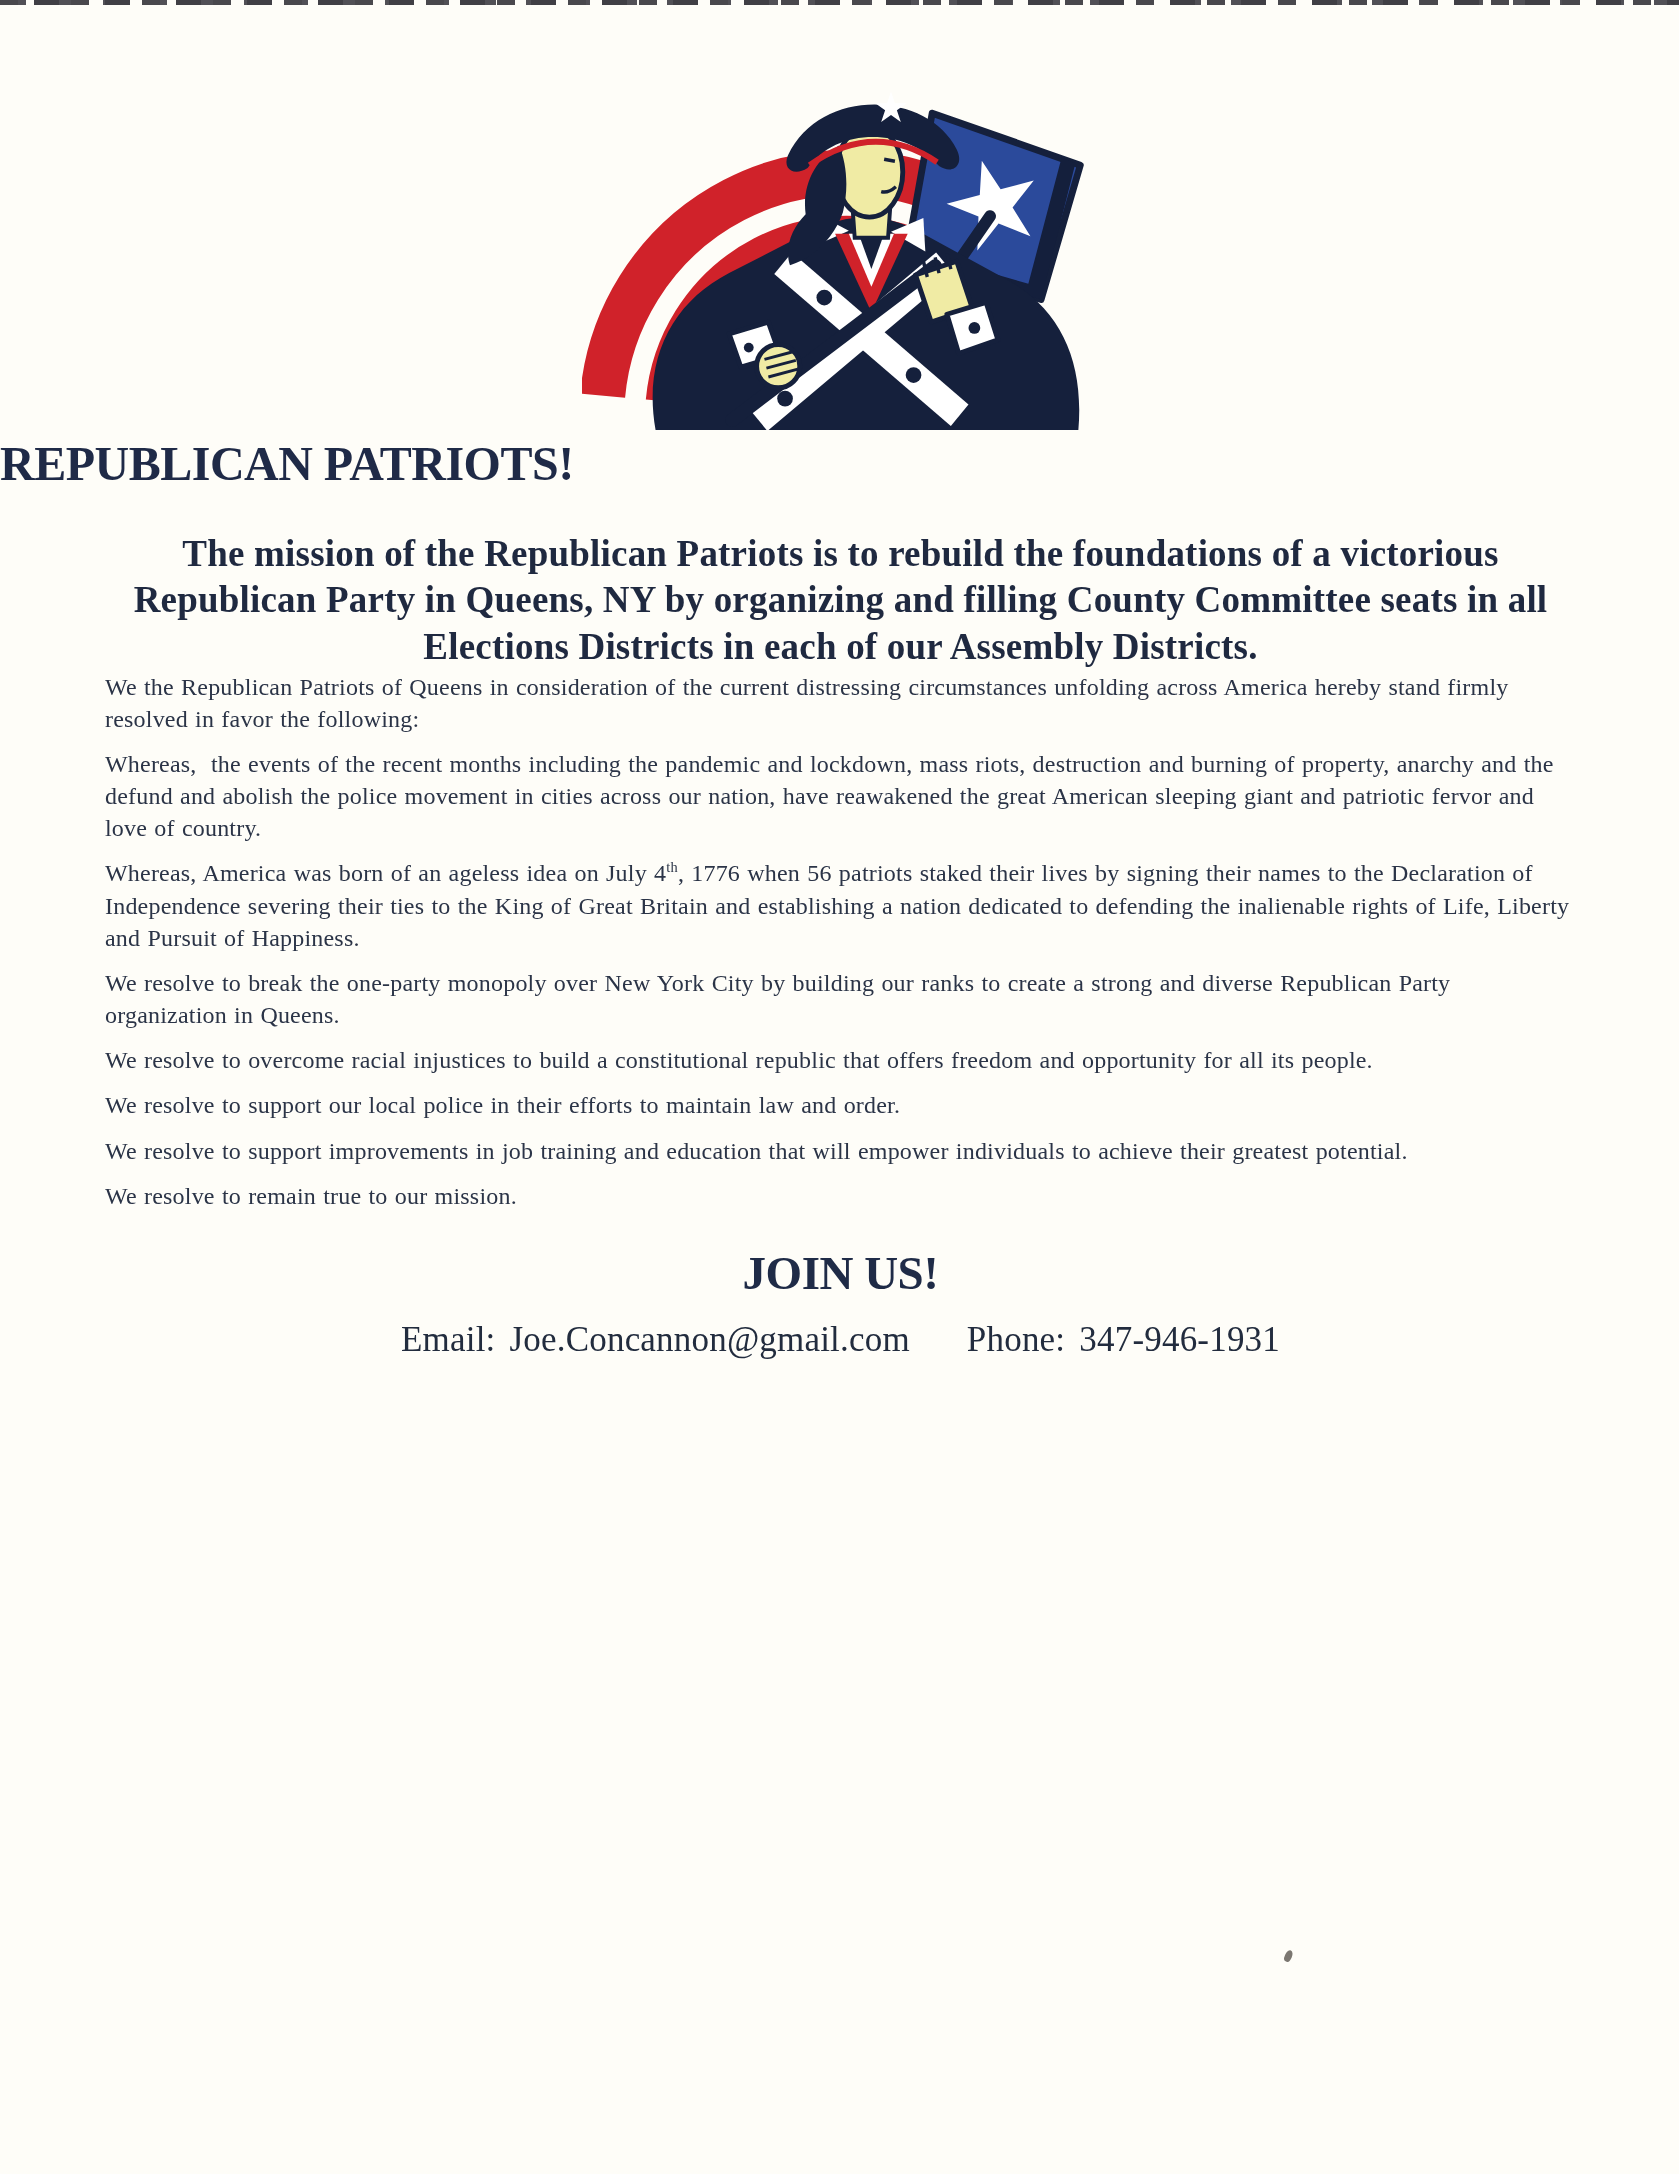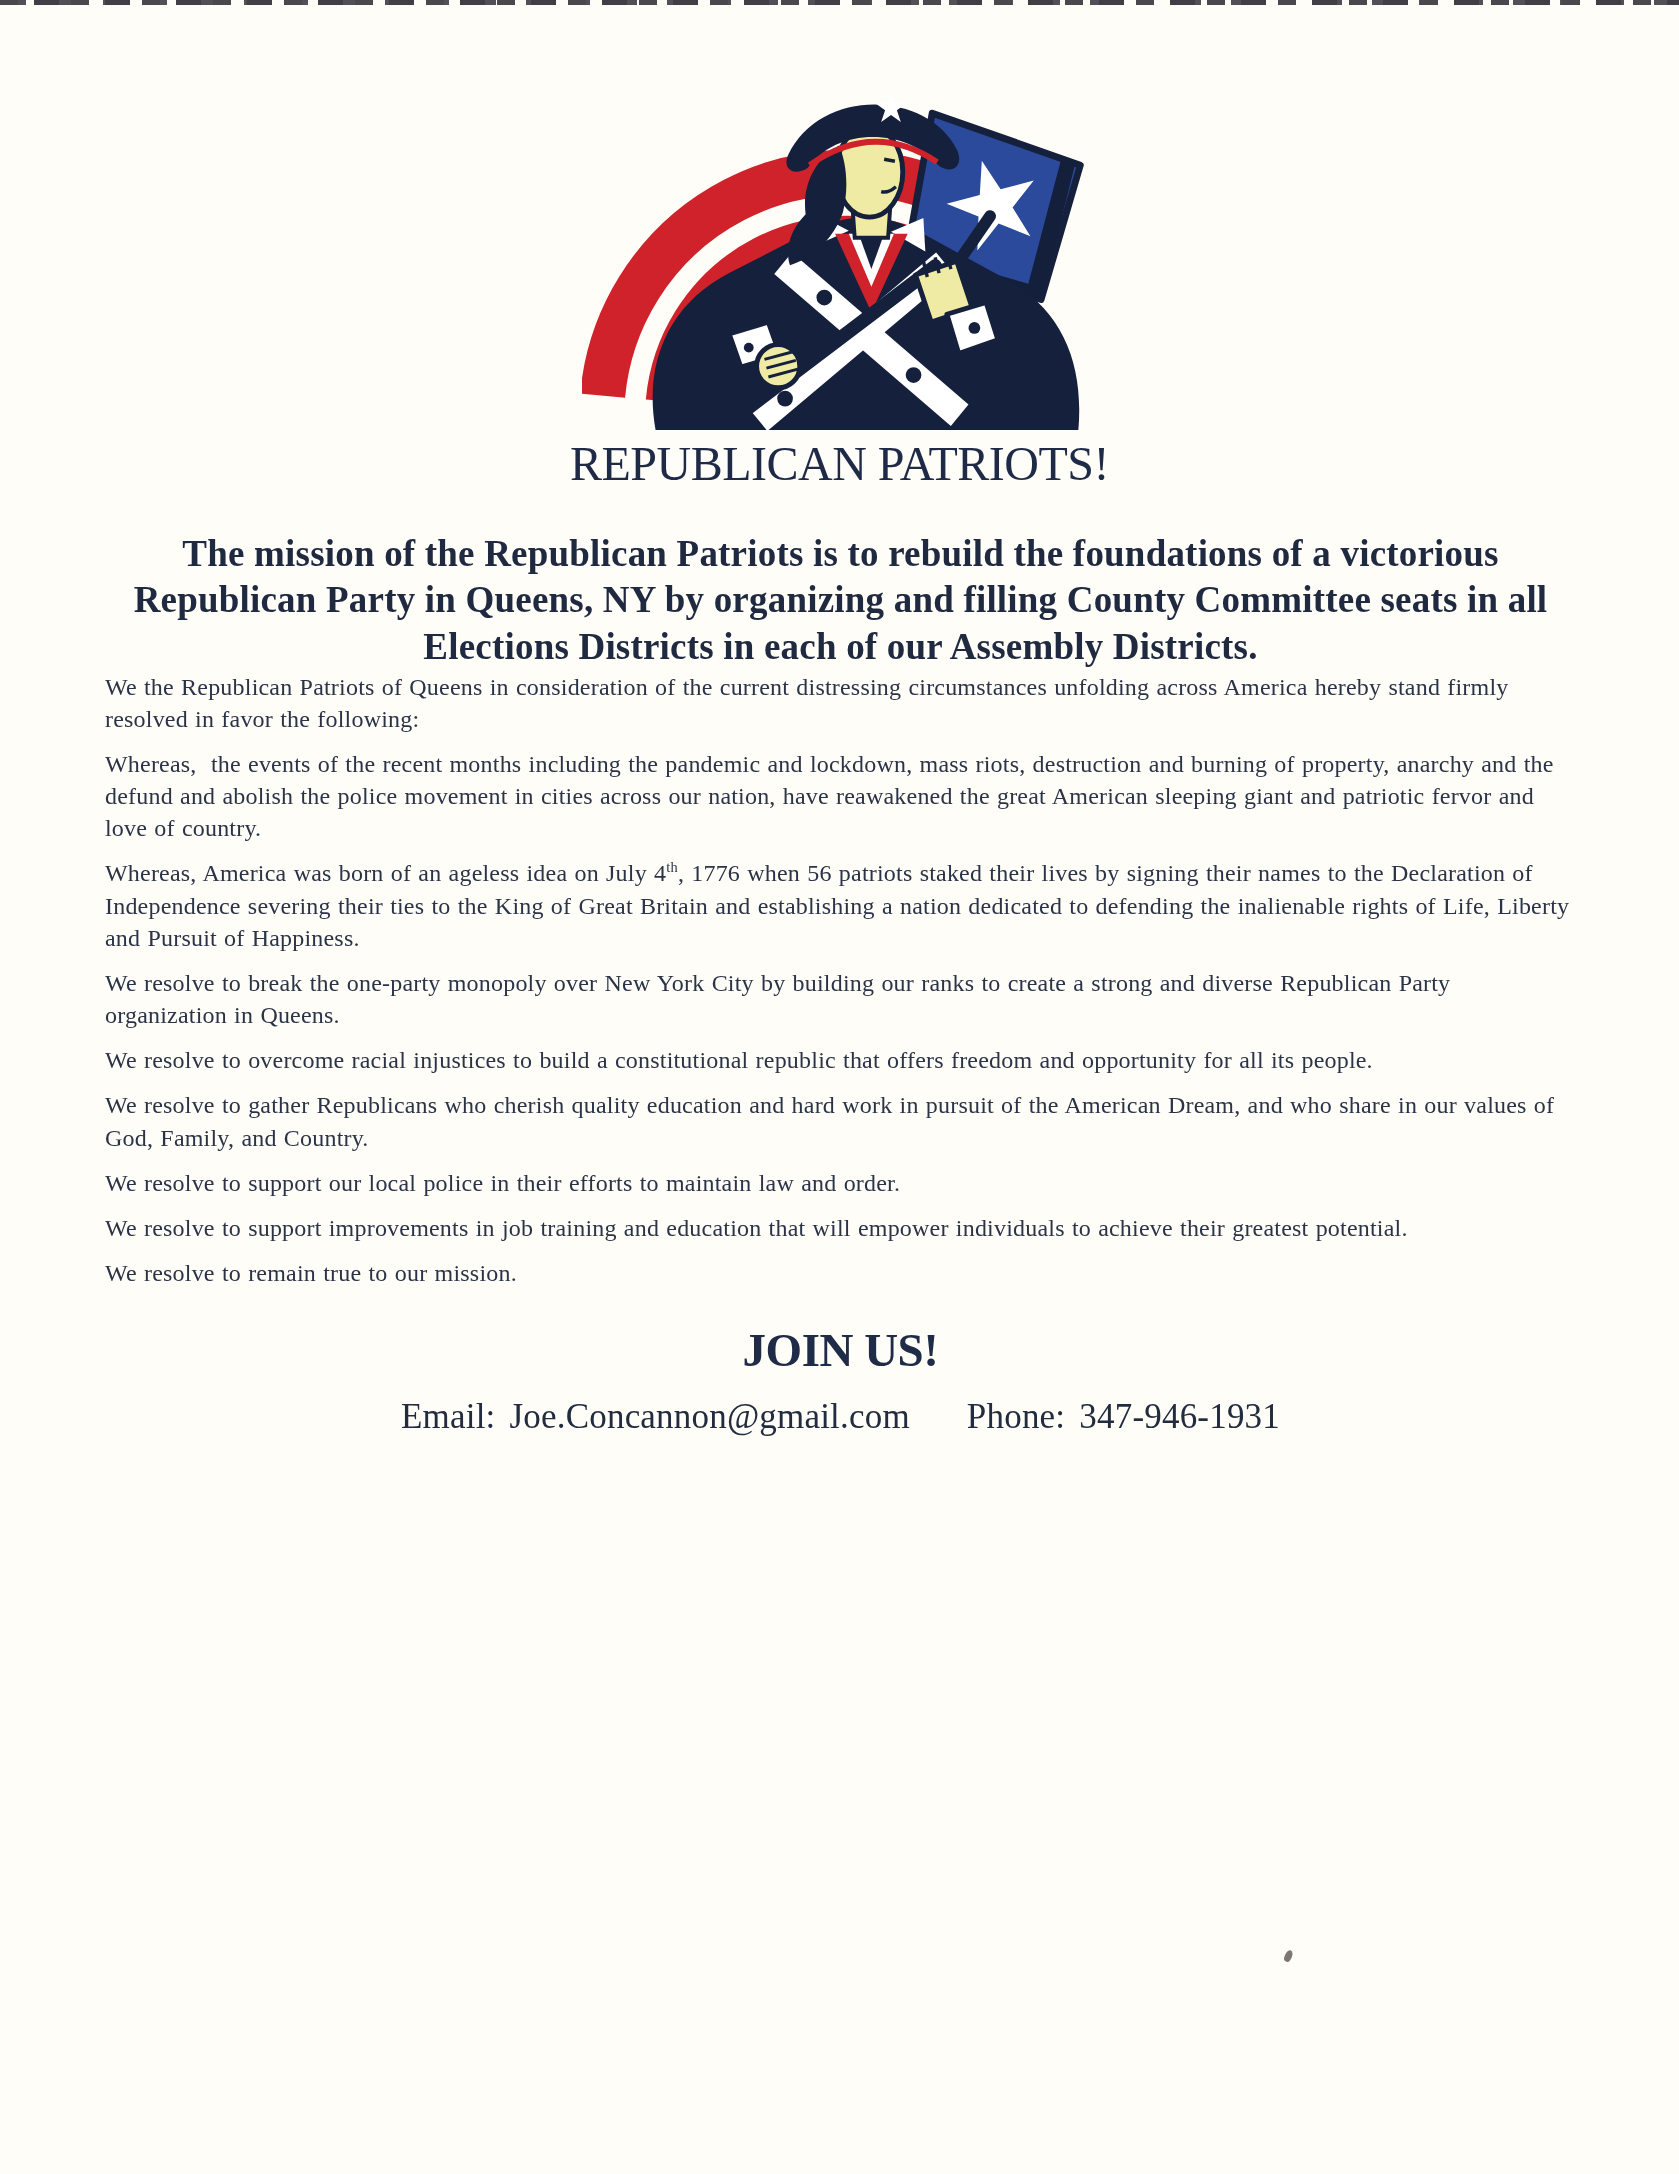--- a/index.html
+++ b/index.html
@@ -19,23 +19,23 @@
       repeating-linear-gradient(90deg,transparent 0 9px,#33323a 9px 26px,transparent 26px 47px);
     opacity:.85;
   }
   .logo-wrap{
     padding-top:69px;
     text-align:center;
     line-height:0;
   }
   .title{
     margin:8px 0 0;
-    text-align:center;
+    text-align:left;
     font-size:48px;
-    font-weight:400;
+    font-weight:700;
     letter-spacing:-0.5px;
     color:#1f2a47;
     line-height:1.1;
   }
   .content{
     padding:0 103px 0 105px;
   }
   .mission{
     margin:40px 0 0;
     font-size:37px;
@@ -178,21 +178,20 @@
 
 
     <p class="body-para">We the Republican Patriots of Queens in consideration of the current distressing circumstances unfolding across America hereby stand firmly resolved in favor the following:</p>
 
     <p class="body-para">Whereas,  the events of the recent months including the pandemic and lockdown, mass riots, destruction and burning of property, anarchy and the defund and abolish the police movement in cities across our nation, have reawakened the great American sleeping giant and patriotic fervor and love of country.</p>
 
     <p class="body-para"><span>Whereas, America was born of an ageless idea on July 4</span><sup>th</sup><span>, 1776 when 56 patriots staked their lives by signing their names to the Declaration of Independence severing their ties to the King of Great Britain and establishing a nation dedicated to defending the inalienable rights of Life, Liberty and Pursuit of Happiness.</span></p>
 
     <p class="body-para">We resolve to break the one-party monopoly over New York City by building our ranks to create a strong and diverse Republican Party organization in Queens.</p>
     <p class="body-para">We resolve to overcome racial injustices to build a constitutional republic that offers freedom and opportunity for all its people.</p>
-    <p class="body-para">We resolve to gather Republicans who cherish quality education and hard work in pursuit of the American Dream, and who share in our values of God, Family, and Country.</p>
     <p class="body-para">We resolve to support our local police in their efforts to maintain law and order.</p>
     <p class="body-para">We resolve to support improvements in job training and education that will empower individuals to achieve their greatest potential.</p>
     <p class="body-para">We resolve to remain true to our mission.</p>
 
     <h2 class="join-heading">JOIN US!</h2>
 
     <p class="contact">
       <span class="label">Email:</span><span class="value">Joe.Concannon@gmail.com</span><span class="group-gap"></span><span class="label">Phone:</span><span class="value">347-946-1931</span>
     </p>
 

